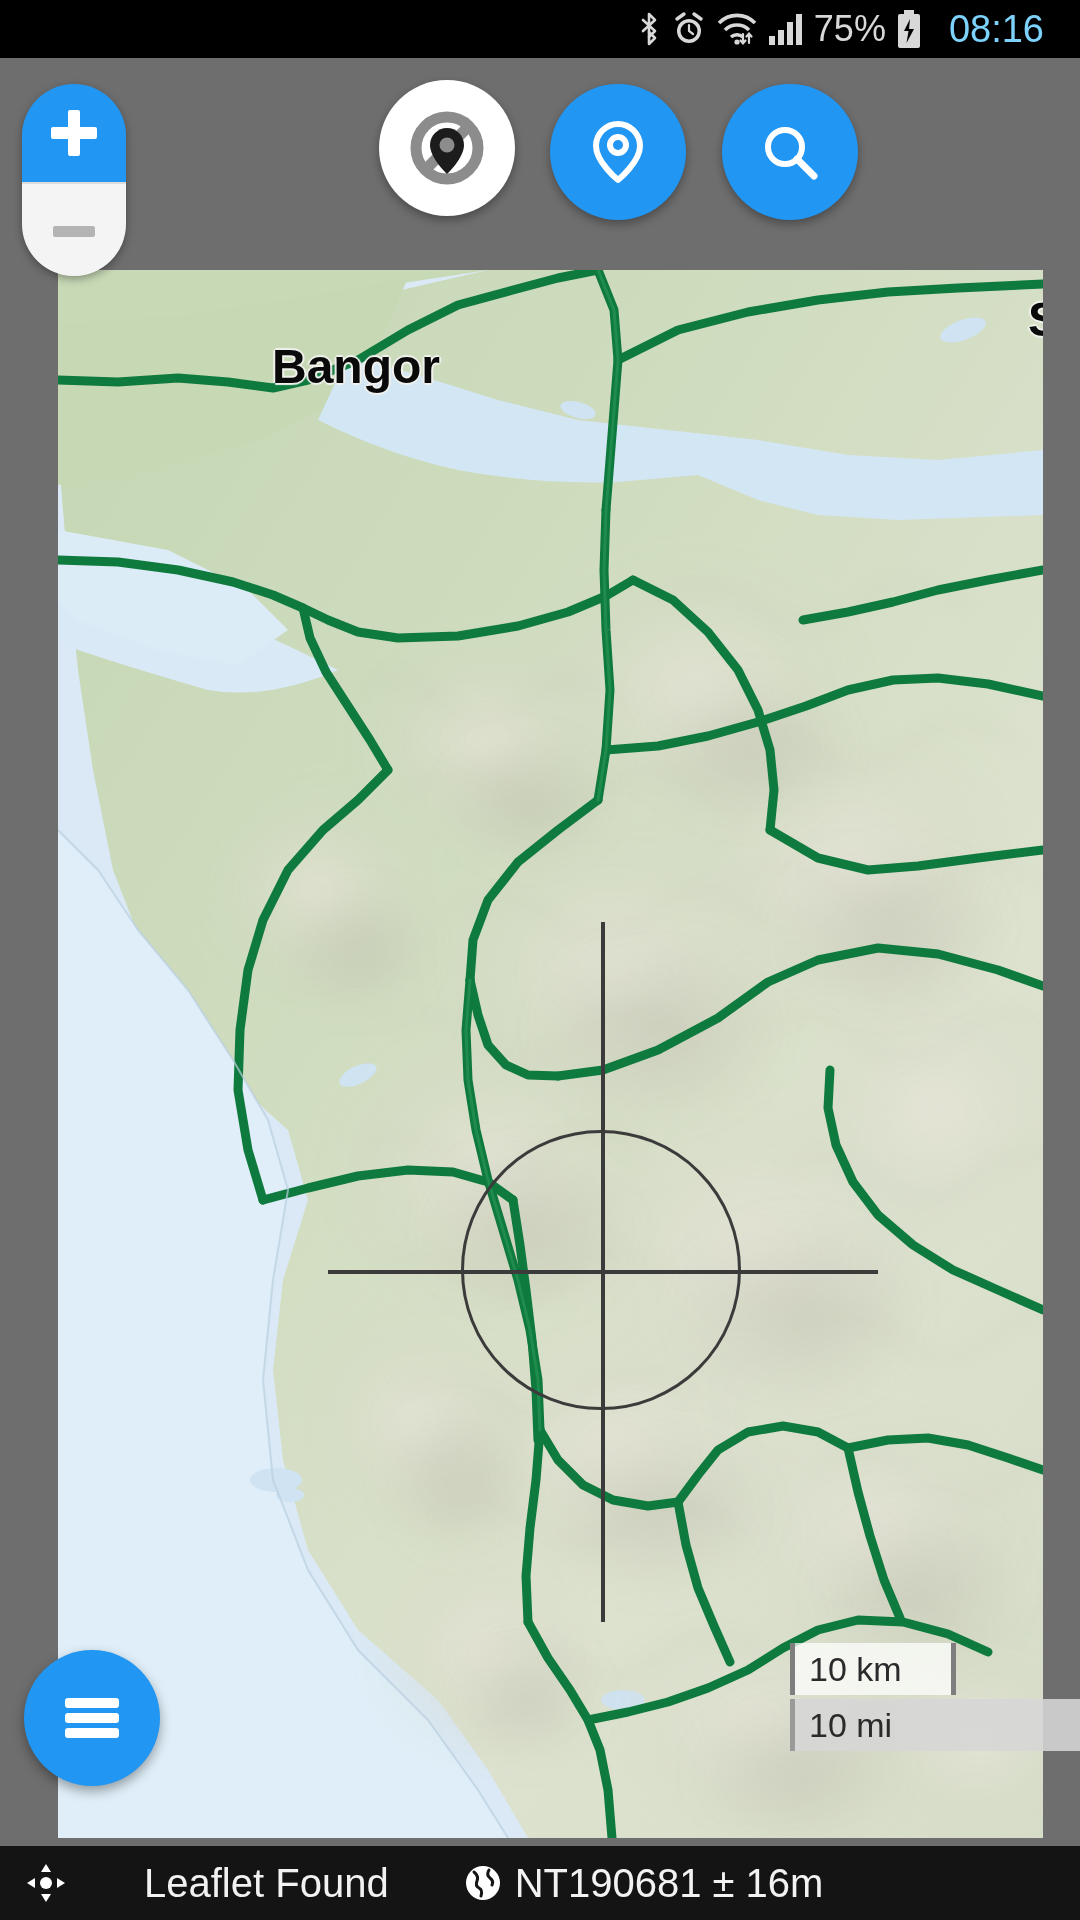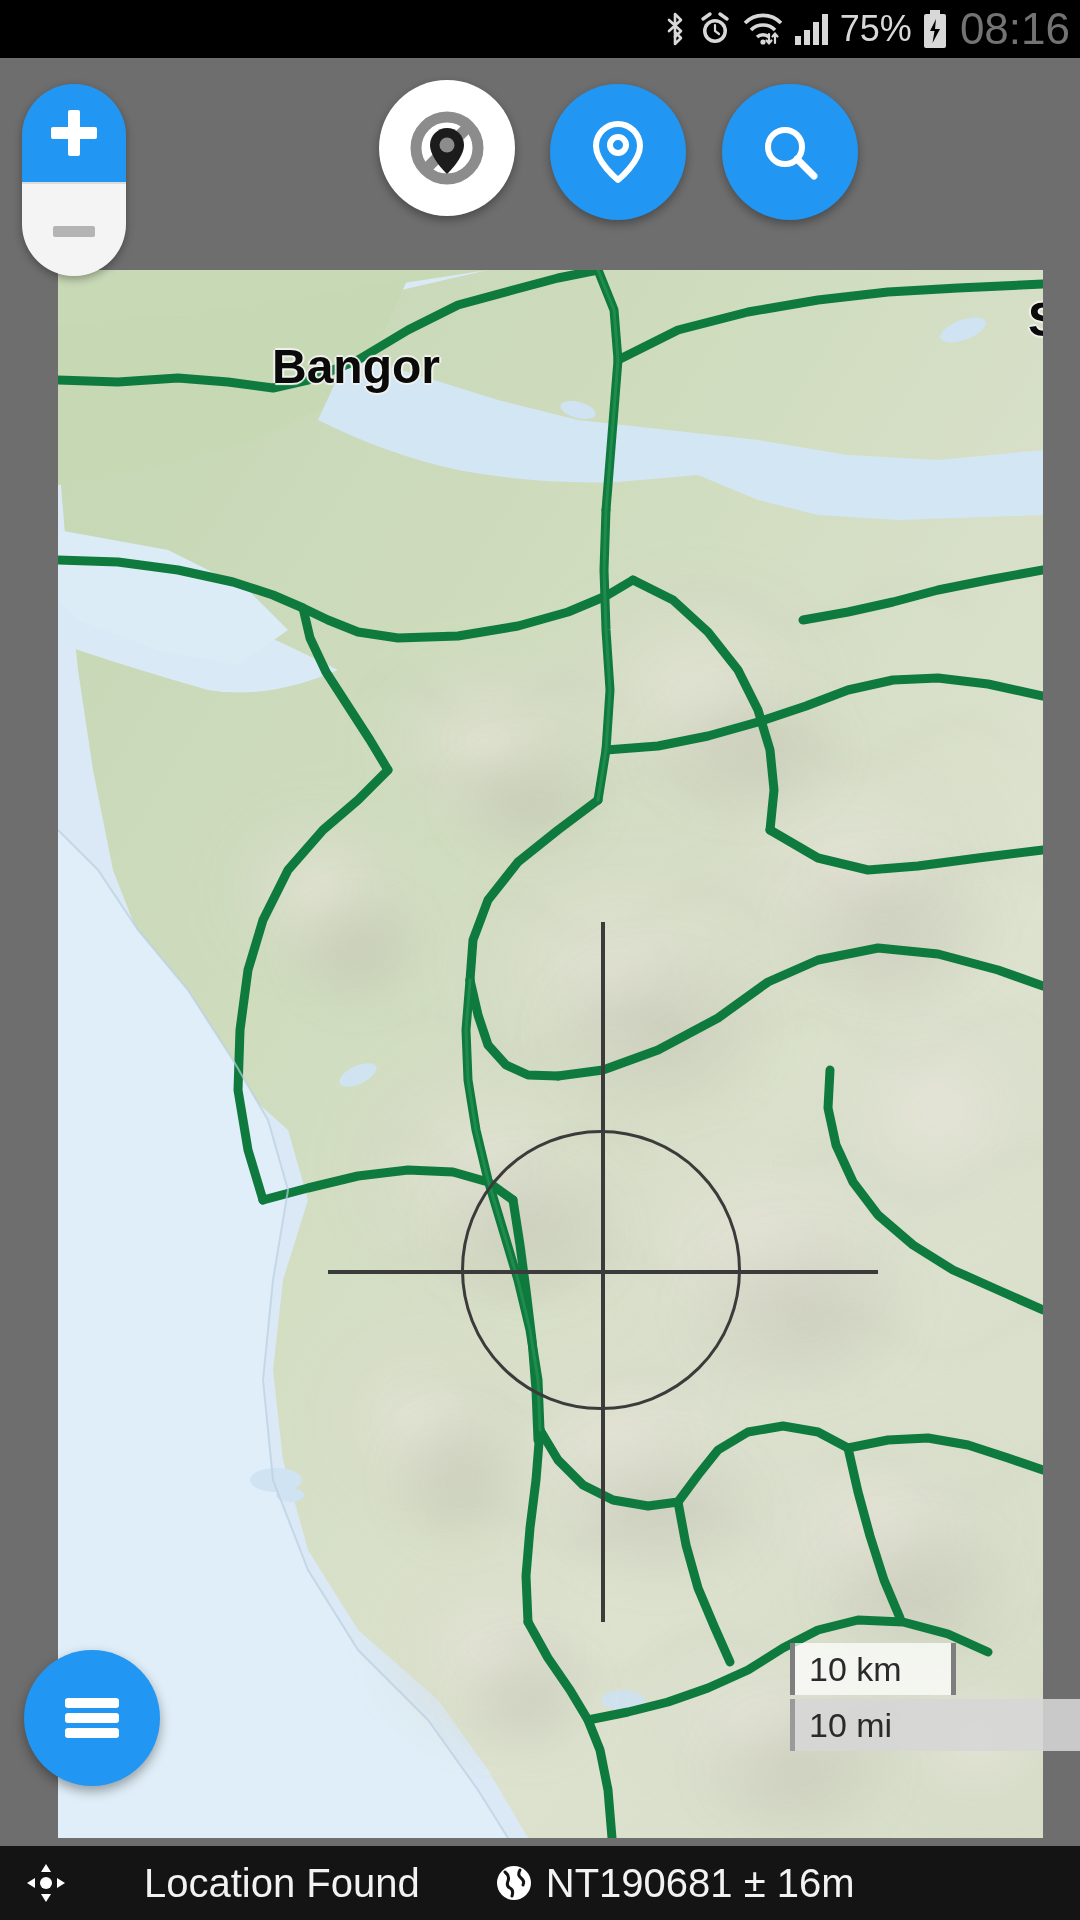--- a/index.html
+++ b/index.html
@@ -21,39 +21,39 @@
   
   #status-bar {
     position: absolute;
     left: 0; top: 0;
     width: 1080px;
     height: 58px;
     background: #000000;
     display: flex;
     align-items: center;
     justify-content: flex-end;
-    padding-right: 10px;
+    padding-right: 36px;
     box-sizing: border-box;
   }
   .sb-item {
     display: flex;
     align-items: center;
     margin-left: 10px;
     color: #d8d8d8;
   }
   .sb-text {
     color: #d8d8d8;
     font-size: 36px;
     letter-spacing: 0px;
     font-family: "Liberation Sans", sans-serif;
   }
   .sb-clock {
-    font-size: 44px;
-    color: #737373;
-    margin-left: 12px;
+    font-size: 38px;
+    color: #7dd3fc;
+    margin-left: 27px;
   }
   .sb-icon { display:block; }
 
   
   #map-canvas {
     position: absolute;
     left: 58px;
     top: 270px;
     width: 985px;
     height: 1568px;
@@ -542,21 +542,21 @@
       <svg class="bb-icon" width="40" height="40" viewBox="0 0 40 40">
         <circle cx="20" cy="20" r="6" fill="#ffffff"></circle>
         <path d="M20,1 L25,9 L15,9 Z" fill="#ffffff"></path>
         <path d="M20,39 L25,31 L15,31 Z" fill="#ffffff"></path>
         <path d="M1,20 L9,15 L9,25 Z" fill="#ffffff"></path>
         <path d="M39,20 L31,15 L31,25 Z" fill="#ffffff"></path>
       </svg>
     </div>
 
     <div class="bb-group" id="bb-status-group">
-      <span class="bb-text" style="margin-left:0;">Location Found</span>
+      <span class="bb-text" style="margin-left:0;">Leaflet Found</span>
     </div>
 
     <div class="bb-group" id="bb-gps-group">
       <svg class="bb-icon" width="40" height="40" viewBox="0 0 40 40">
         <circle cx="20" cy="20" r="17" fill="#ffffff"></circle>
         <path d="M11,9 Q16,13 14,18 Q12,23 16,25 Q20,27 18,33" fill="none" stroke="#141414" stroke-width="3" stroke-linecap="round"></path>
         <path d="M26,7 Q23,12 27,15 Q31,18 29,22" fill="none" stroke="#141414" stroke-width="3" stroke-linecap="round"></path>
       </svg>
       <span class="bb-text">NT190681 ± 16m</span>
     </div>

